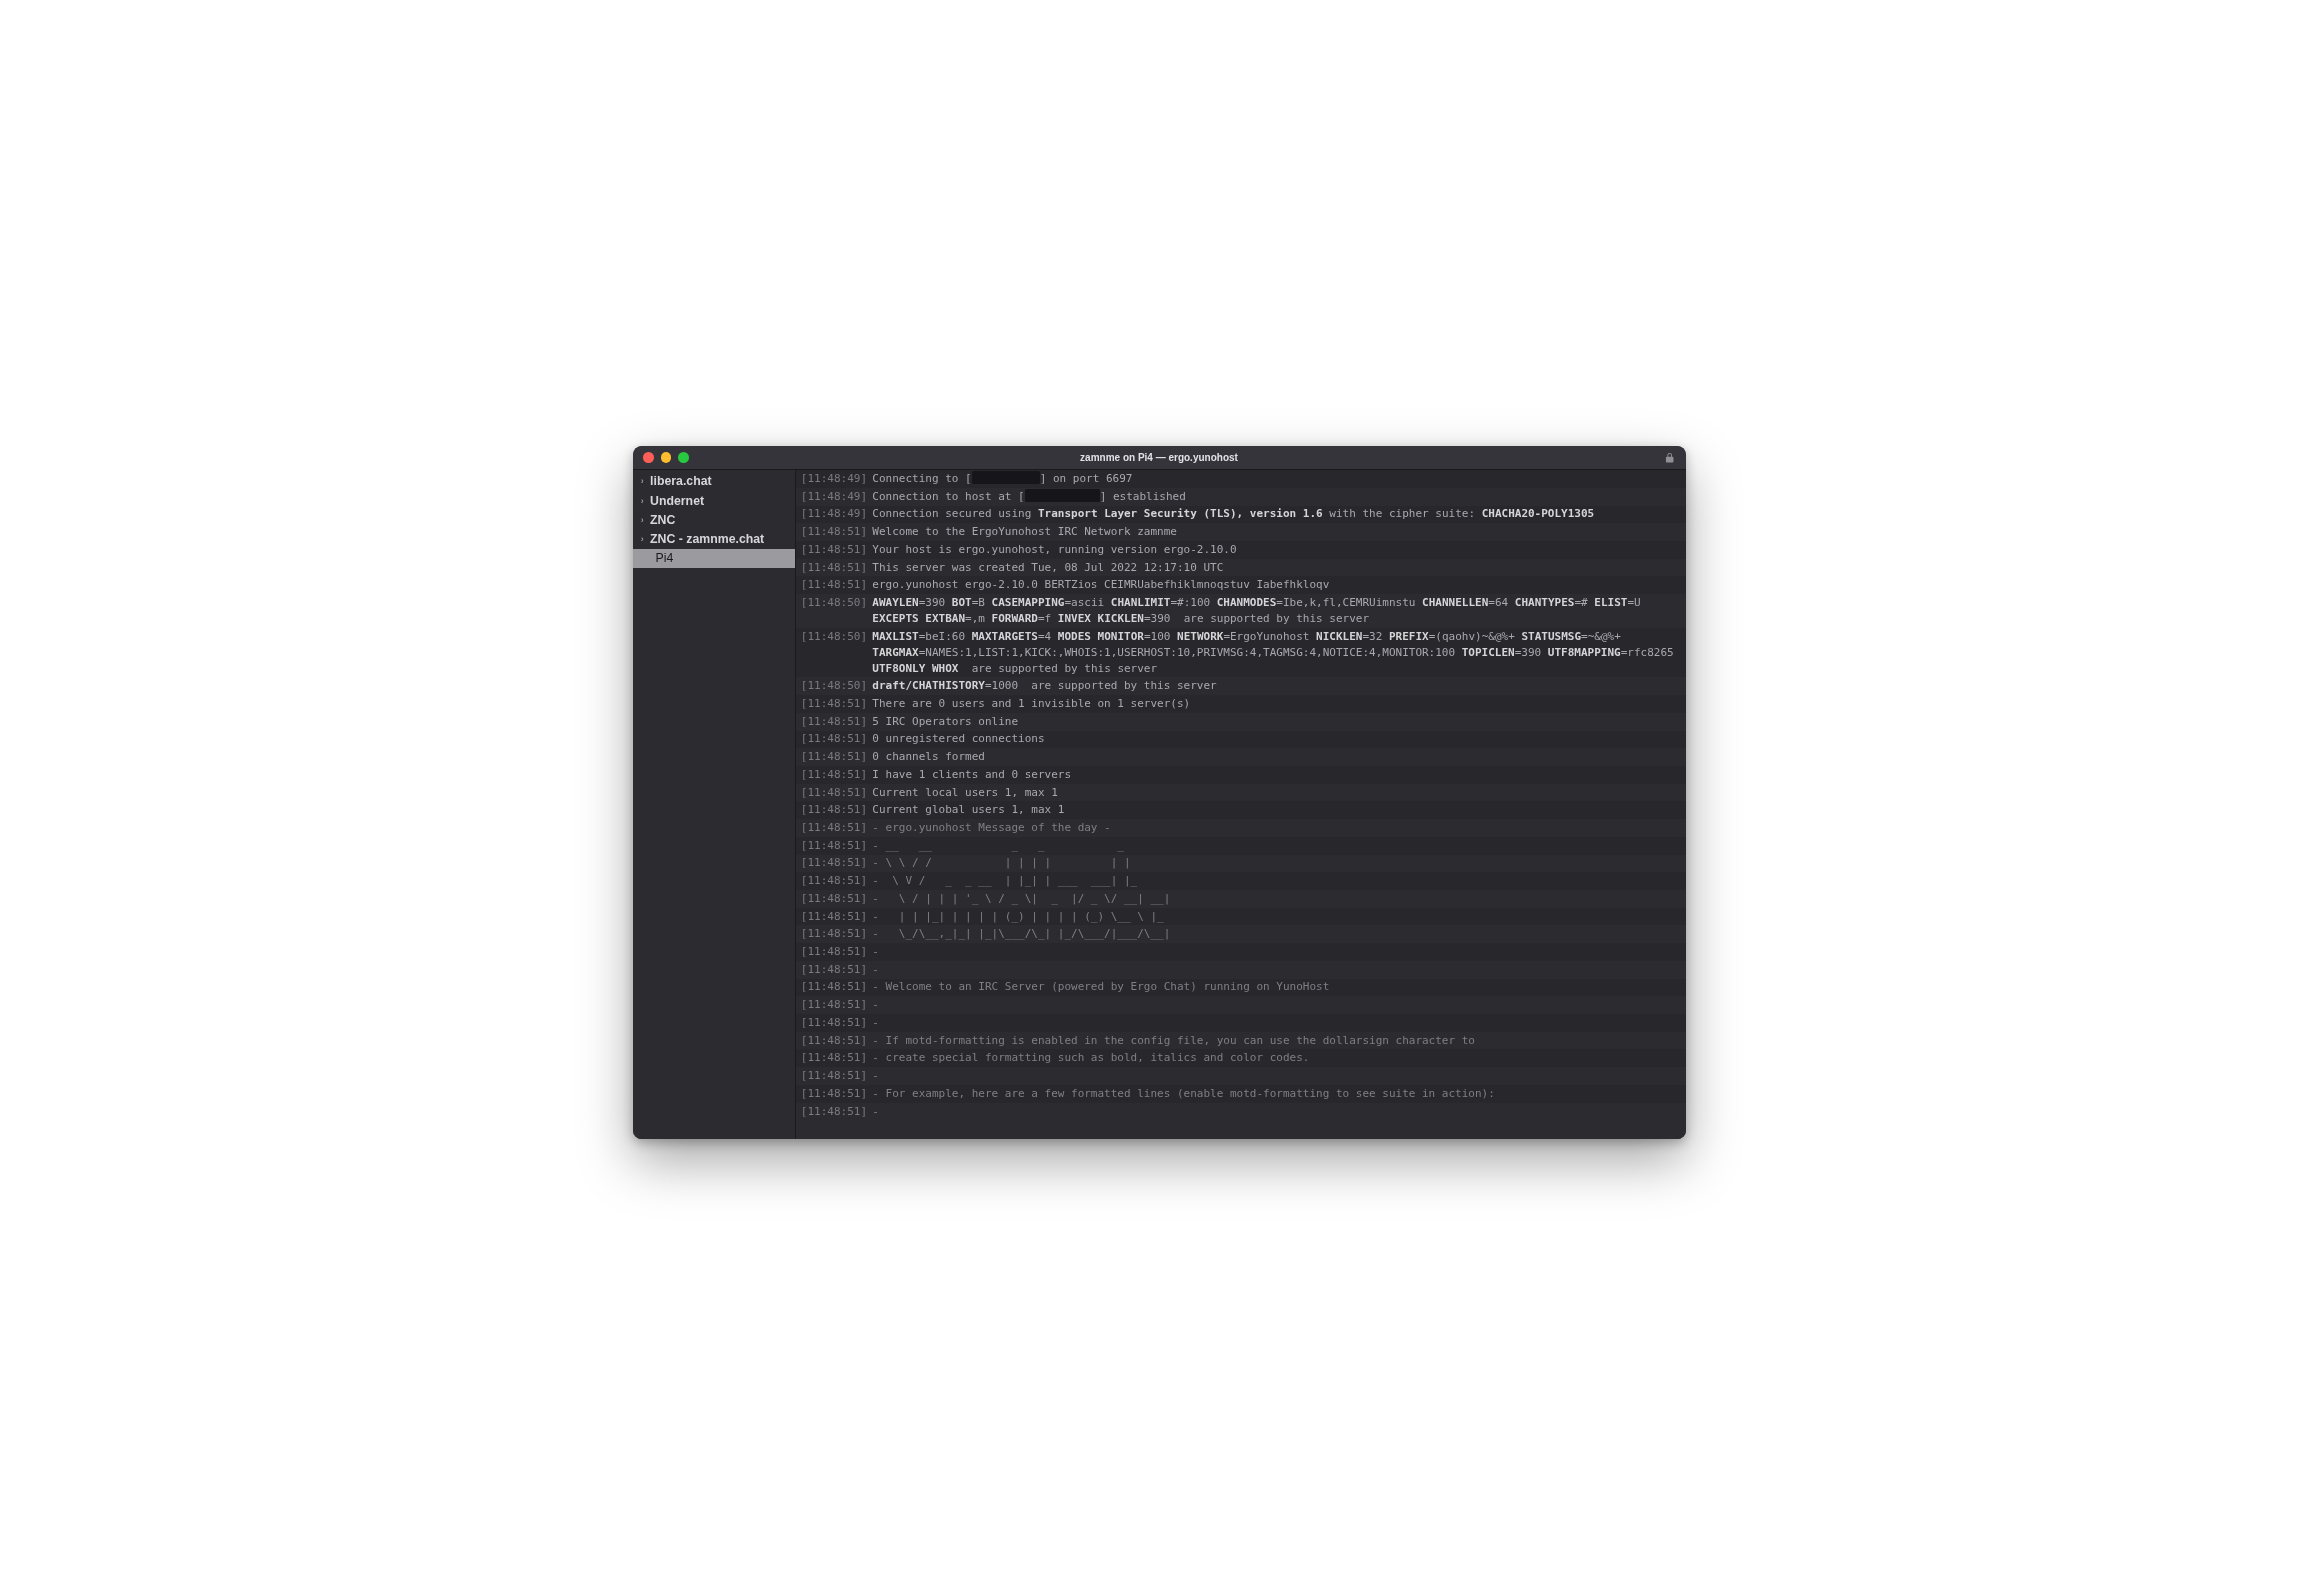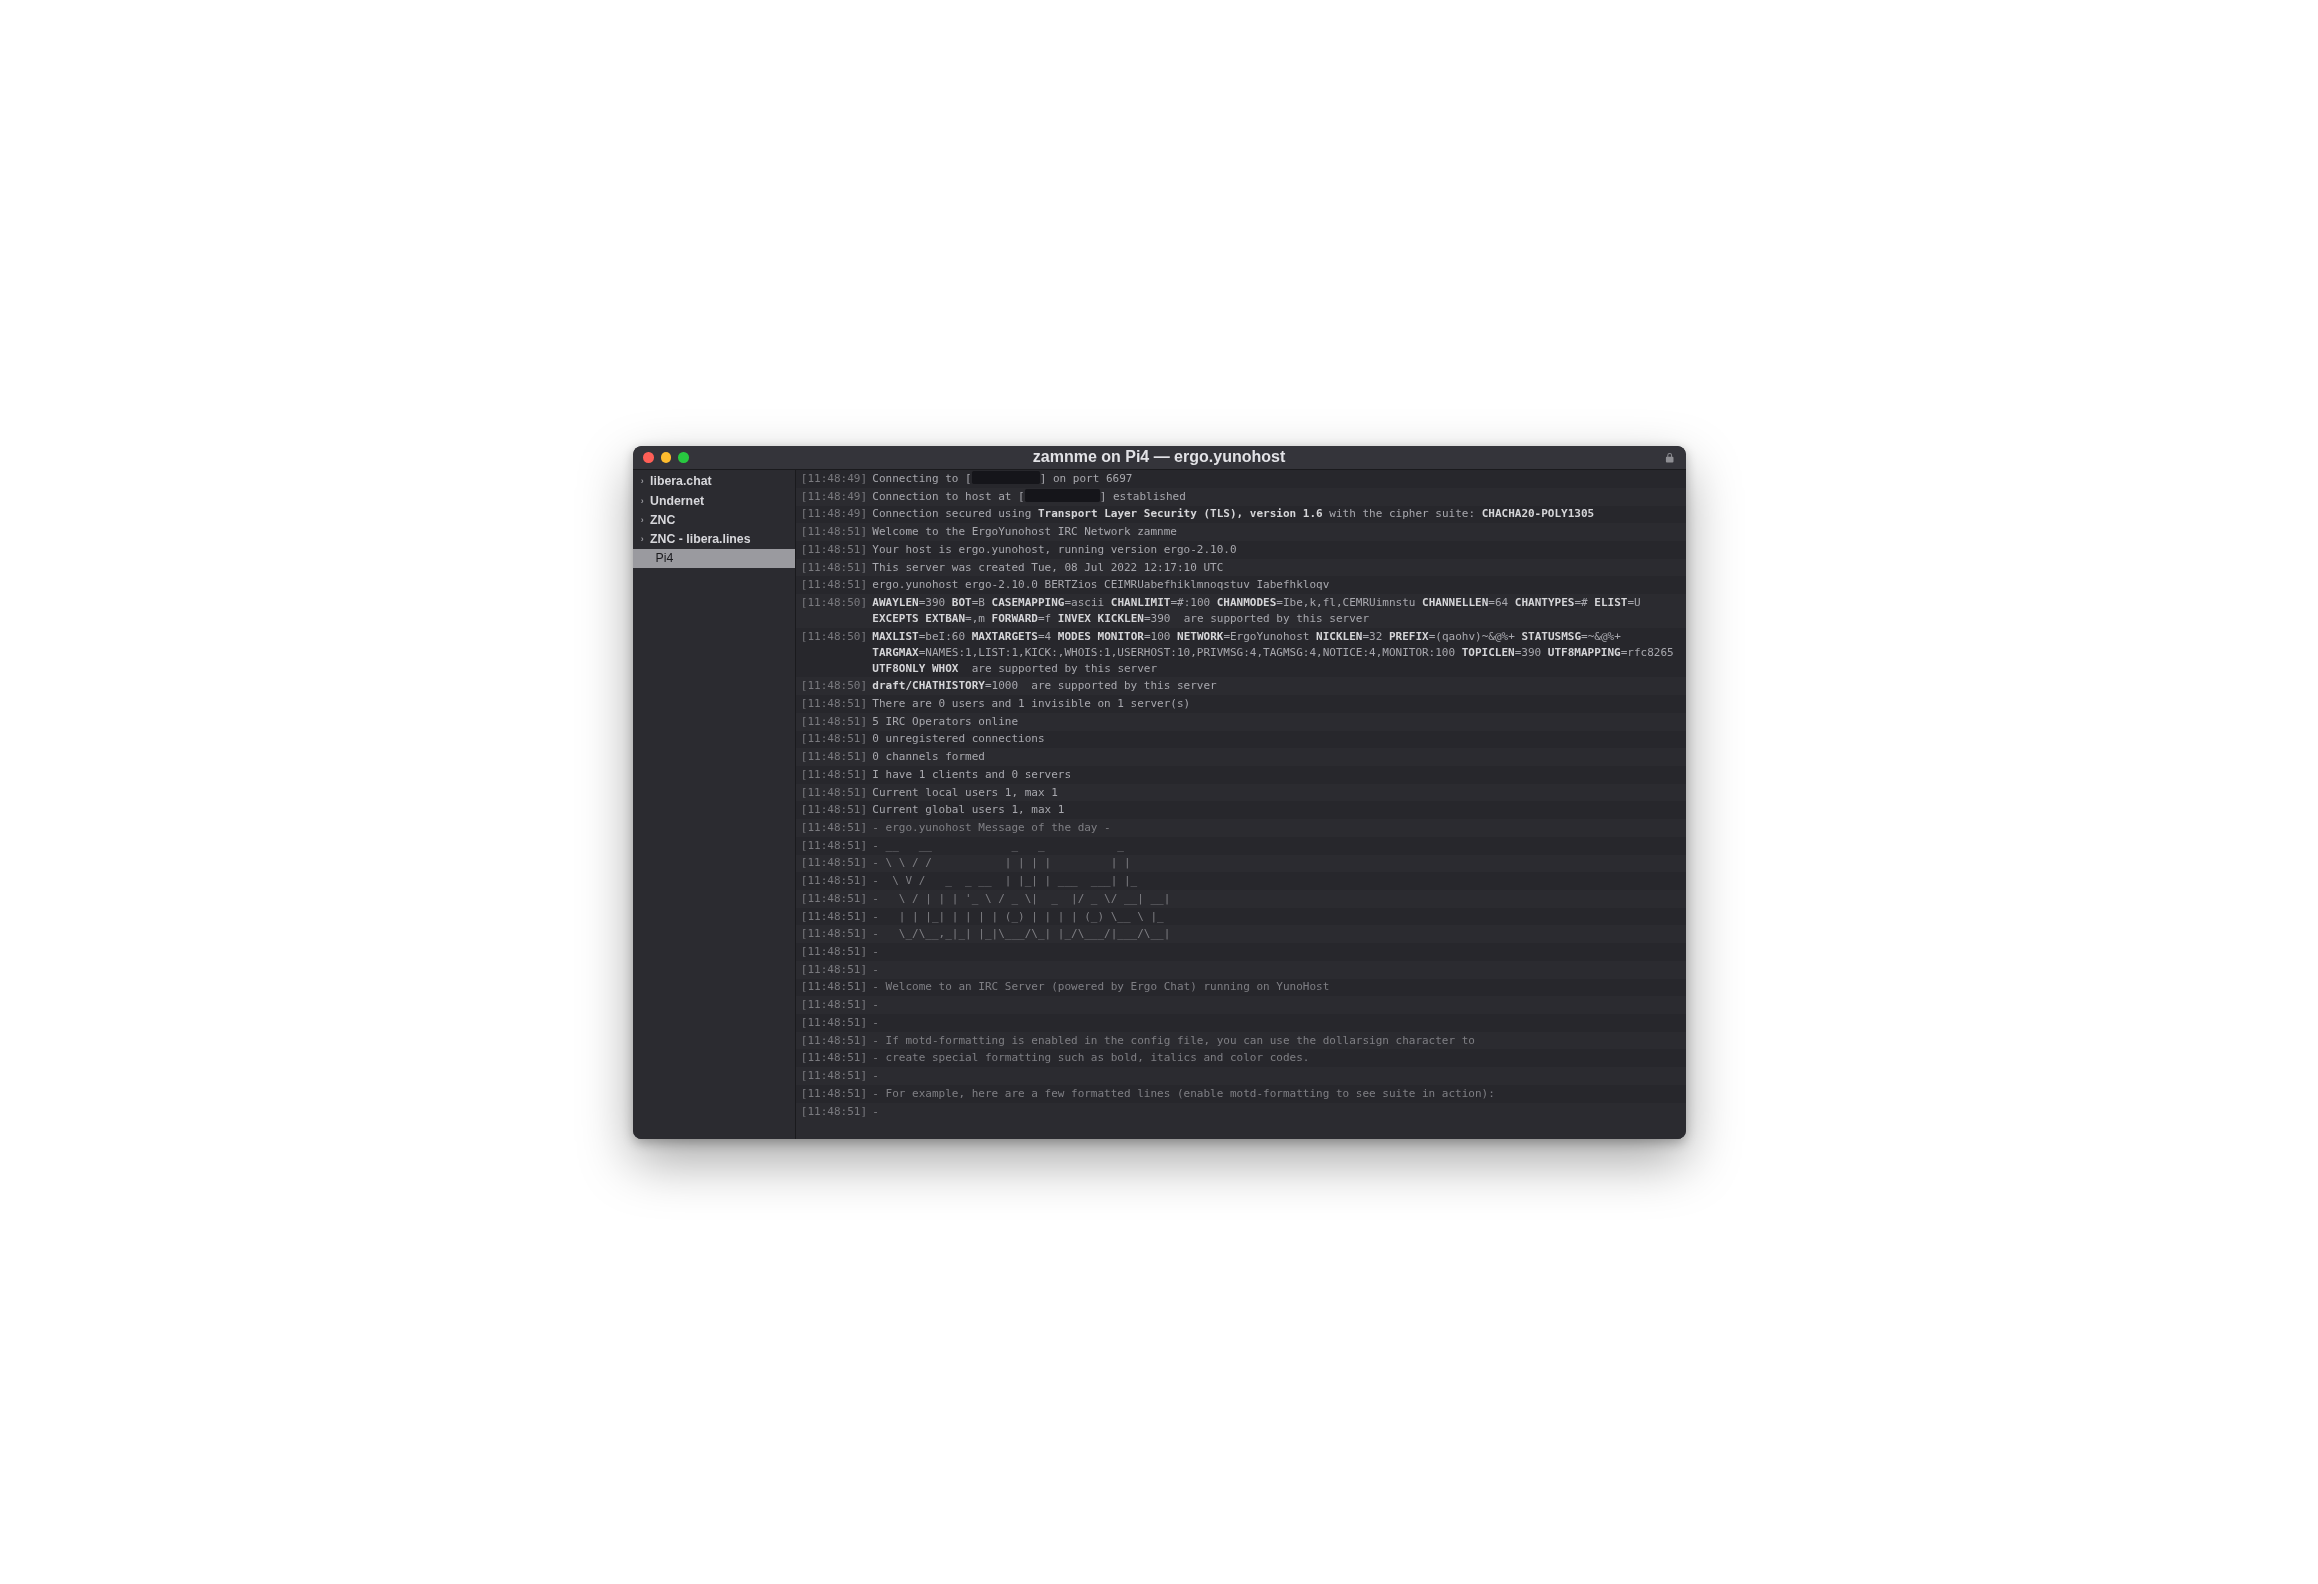--- a/index.html
+++ b/index.html
@@ -34,21 +34,21 @@
   width:1053px;height:693px;
   background:var(--bg);
   border-radius:8.8px;
   box-shadow:0 22px 53px rgba(0,0,0,0.35),0 3.5px 10.5px rgba(0,0,0,0.25);
   overflow:hidden;display:flex;flex-direction:column;
   position:relative;
 }
 .titlebar{
   height:24.6px;background:var(--titlebar);
   display:flex;align-items:center;justify-content:center;
-  position:relative;color:#e2e2e6;font-size:16px;font-weight:600;
+  position:relative;color:#e2e2e6;font-size:10px;font-weight:600;
   border-bottom:0.9px solid var(--divider);
   flex-shrink:0;
 }
 .traffic-lights{position:absolute;left:10.5px;top:0;height:100%;display:flex;align-items:center;gap:7px;}
 .tl{width:10.5px;height:10.5px;border-radius:5.3px;}
 .tl.red{background:#ff5f57;}
 .tl.yellow{background:#febc2e;}
 .tl.green{background:#28c840;}
 .lock{position:absolute;right:10.5px;top:0;height:100%;display:flex;align-items:center;color:#8f8f94;}
 .lock svg{width:11.4px;height:11.4px;fill:currentColor;}
@@ -137,21 +137,21 @@
         <div class="sb-item">
           <span class="arrow">›</span>
           <span>Undernet</span>
         </div>
         <div class="sb-item">
           <span class="arrow">›</span>
           <span>ZNC</span>
         </div>
         <div class="sb-item">
           <span class="arrow">›</span>
-          <span>ZNC - libera.lines</span>
+          <span>ZNC - zamnme.chat</span>
         </div>
         <div class="sb-item child selected">
           <span>Pi4</span>
         </div>
       </div>
     <div class="main">
       <div class="messages" id="messages">
           <div class="msg">
             <span class="ts">[11:48:49]</span>
             <span class="txt"><span>Connecting to [</span><span class="redacted" style="width: 68px;"></span><span>] on port 6697</span></span>

